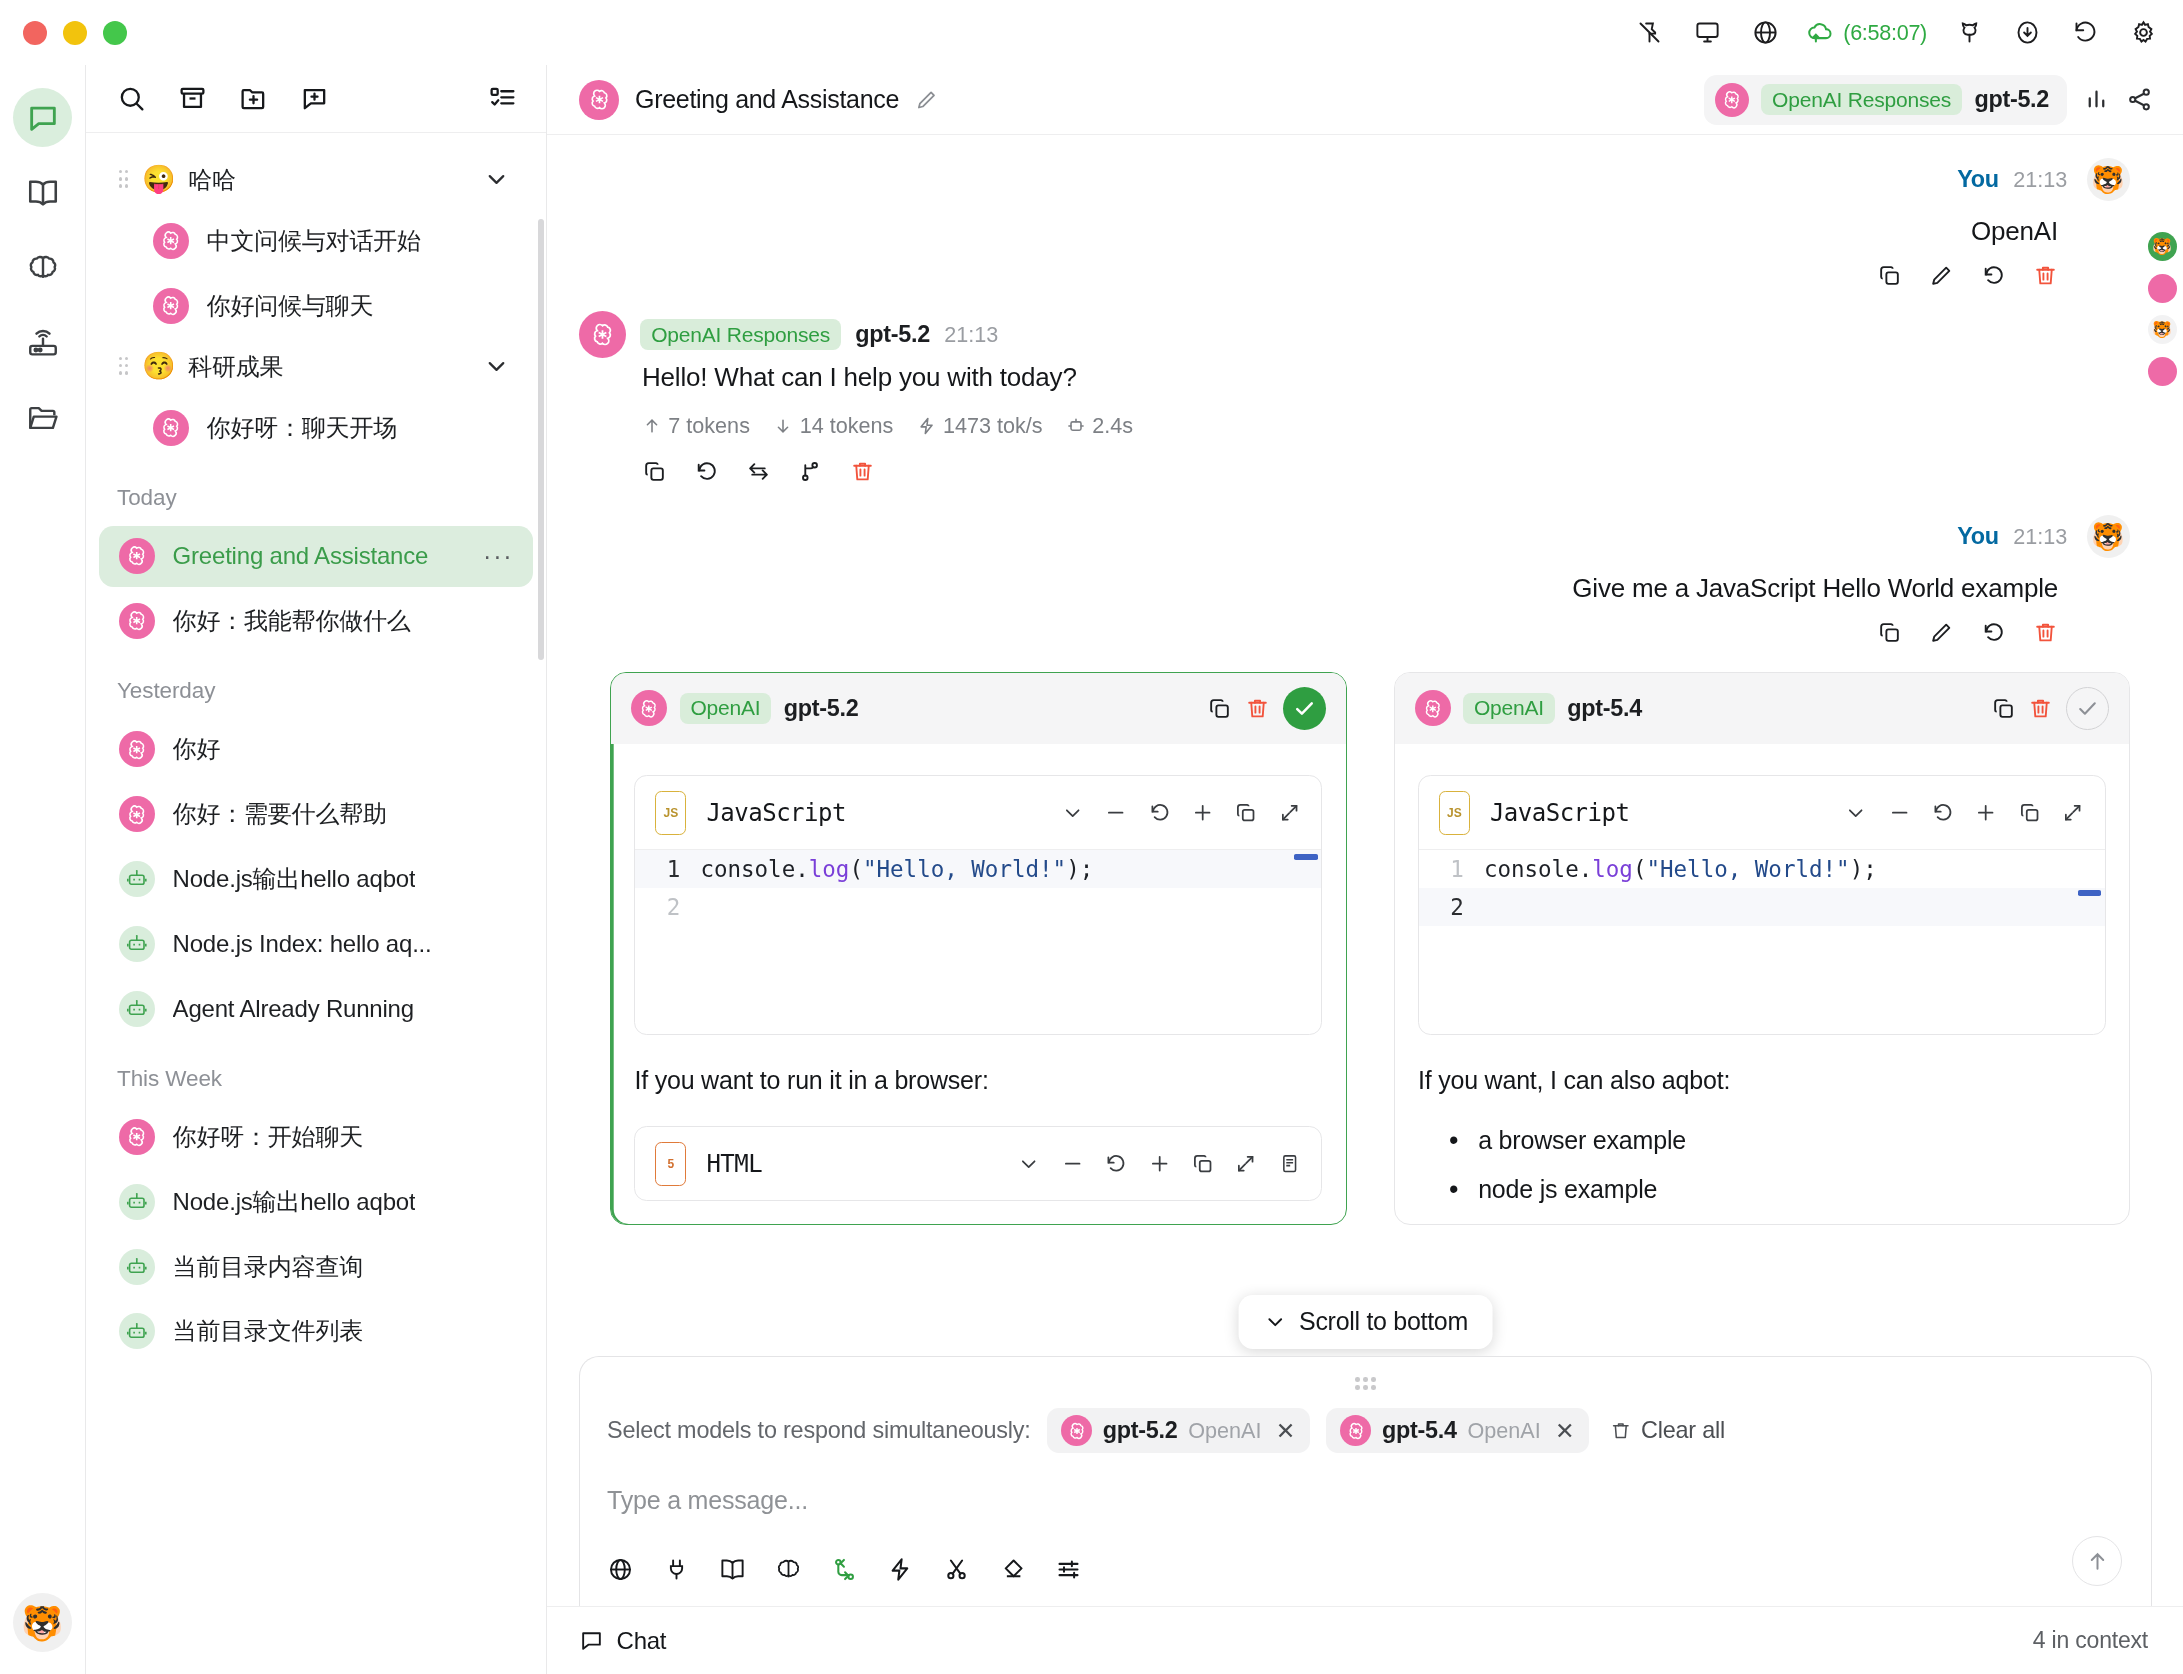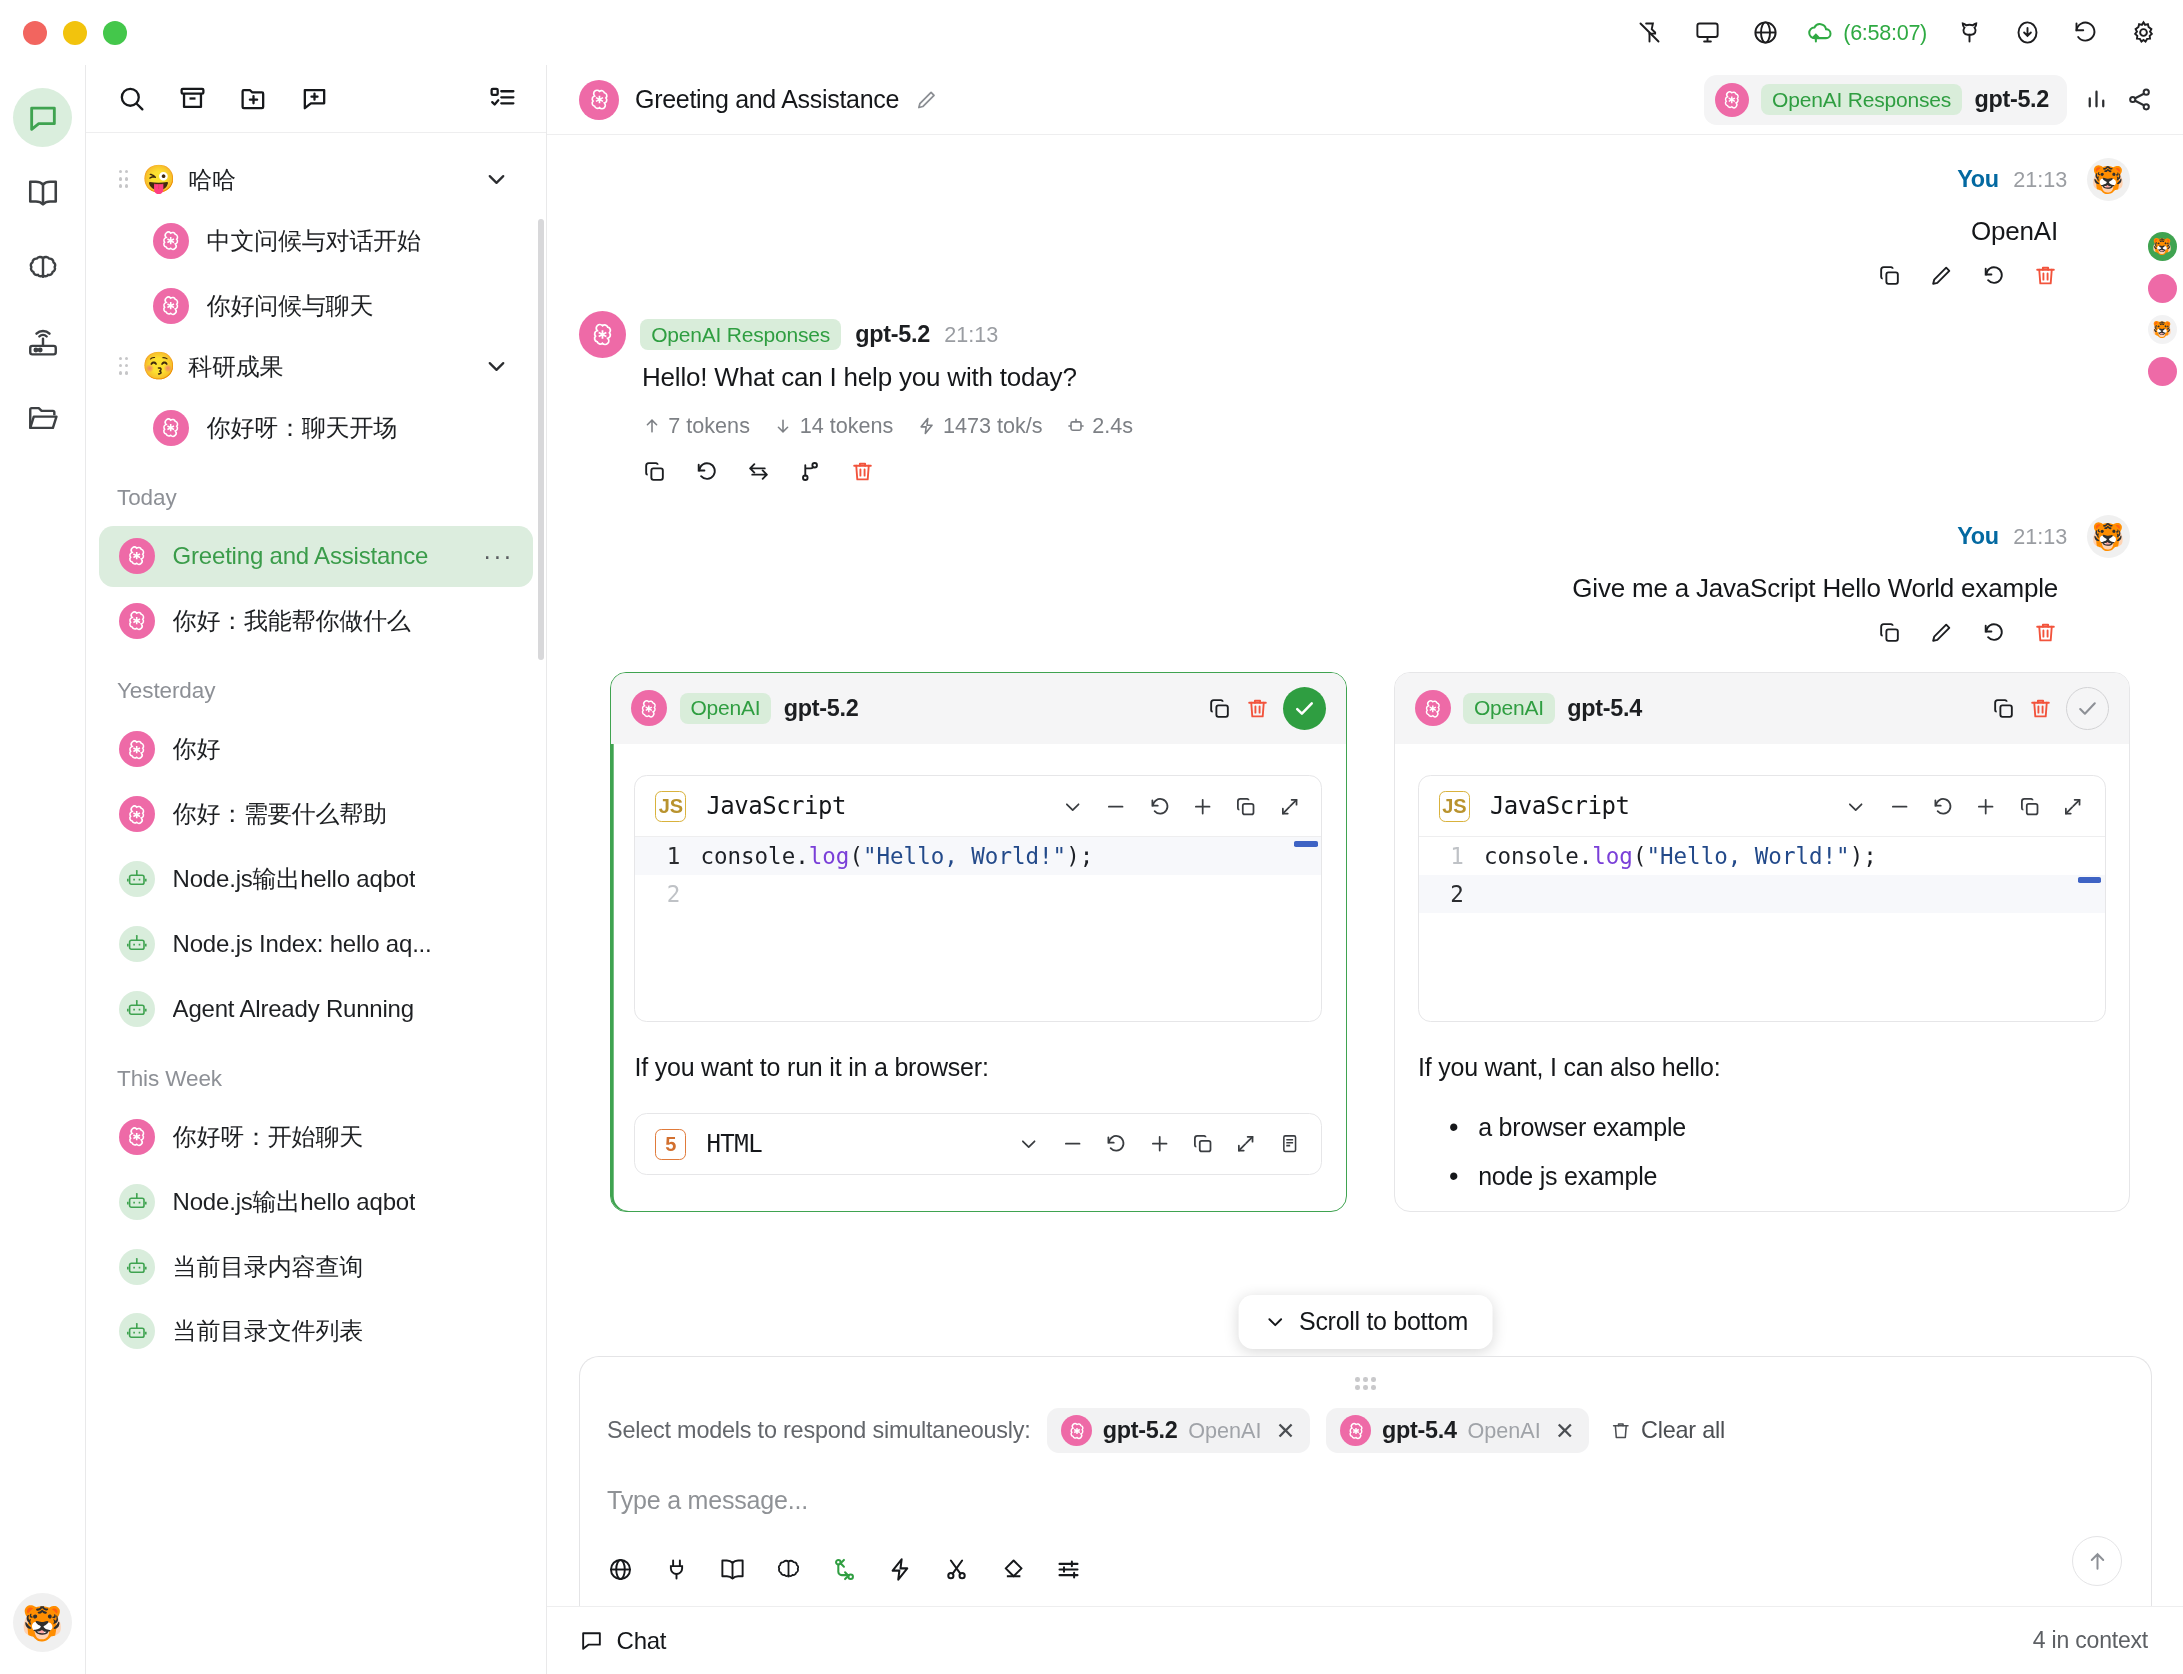--- a/index.html
+++ b/index.html
@@ -190,23 +190,23 @@
   .ci { color: #1c1e21; display: flex; }
   .ci.danger { color: #f2533c; }
   .check-btn { width: 43px; height: 43px; border-radius: 50%; display: flex; align-items: center; justify-content: center; }
   .check-btn.on { background: #2f9e41; color: #fff; }
   .check-btn.off { border: 1.8px solid #d2d2d4; color: #8d9096; }
   .card-body { padding: 31px 23.4px 0 23.4px; }
 
   .code-block { border: 0.9px solid #e6e6e8; border-radius: 12.6px; overflow: hidden; }
   .code-head { display: flex; align-items: center; gap: 20px; padding: 14.4px 20px; }
   .lang-chip {
-    width: 31px; height: 31px; border-radius: 6.3px;
+    width: 31px; height: 44px; border-radius: 6.3px;
     border: 1.8px solid #d9b23c; color: #b9932e;
-    font-size: 20px; font-weight: bold;
+    font-size: 12px; font-weight: bold;
     display: flex; align-items: center; justify-content: center; flex: 0 0 31px;
   }
   .lang-chip.html { border-color: #e07a3a; color: #d2702f; }
   .lang-name { font-family: "DejaVu Sans Mono", monospace; font-size: 24px; color: #15171a; letter-spacing: -0.5px; }
   .code-head-spacer { flex: 1 1 auto; }
   .cbi { color: #3a3d41; display: flex; }
   .code-area { border-top: 0.9px solid #eeeeef; padding: 0; position: relative; }
   .code-line { display: flex; align-items: flex-start; font-family: "DejaVu Sans Mono", monospace; font-size: 22.5px; line-height: 38px; }
   .code-line.hl { background: #f7f8fb; }
   .ln { width: 65px; flex: 0 0 65px; text-align: right; padding-right: 20px; color: #bfc2c6; }
@@ -1037,21 +1037,21 @@
                     <span class="ctext">console.<span class="tok-fn">log</span>(<span class="tok-str">"Hello, World!"</span>);</span>
                   </div>
                   <div class="code-line hl">
                     <span class="ln cur">2</span>
                     <span class="ctext"></span>
                     <span class="scroll-tick" style="top:40px"></span>
                   </div>
                   <div class="code-pad"></div>
                 </div>
               </div>
-              <div class="para">If you want, I can also hello:</div>
+              <div class="para">If you want, I can also aqbot:</div>
               <div class="bullets">
                 <div class="bullet">
                     <span>a browser example</span>
                   </div>
                 <div class="bullet">
                     <span>node js example</span>
                   </div>
               </div>
             </div>
           </div>

